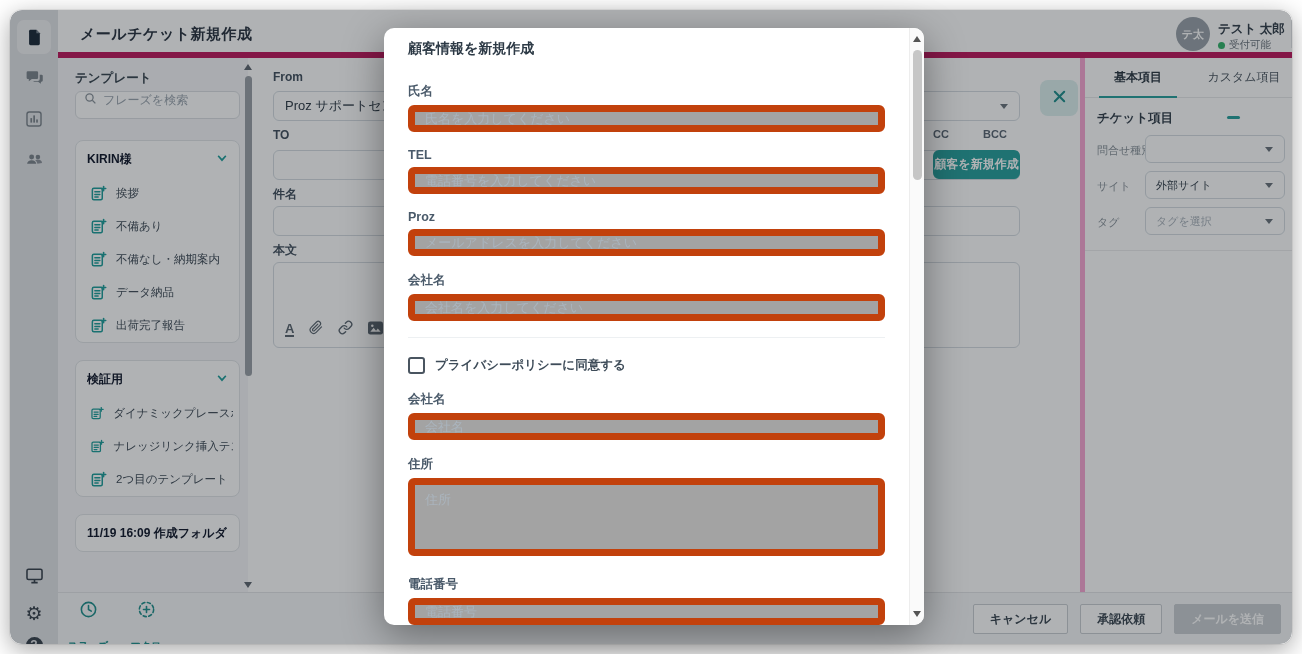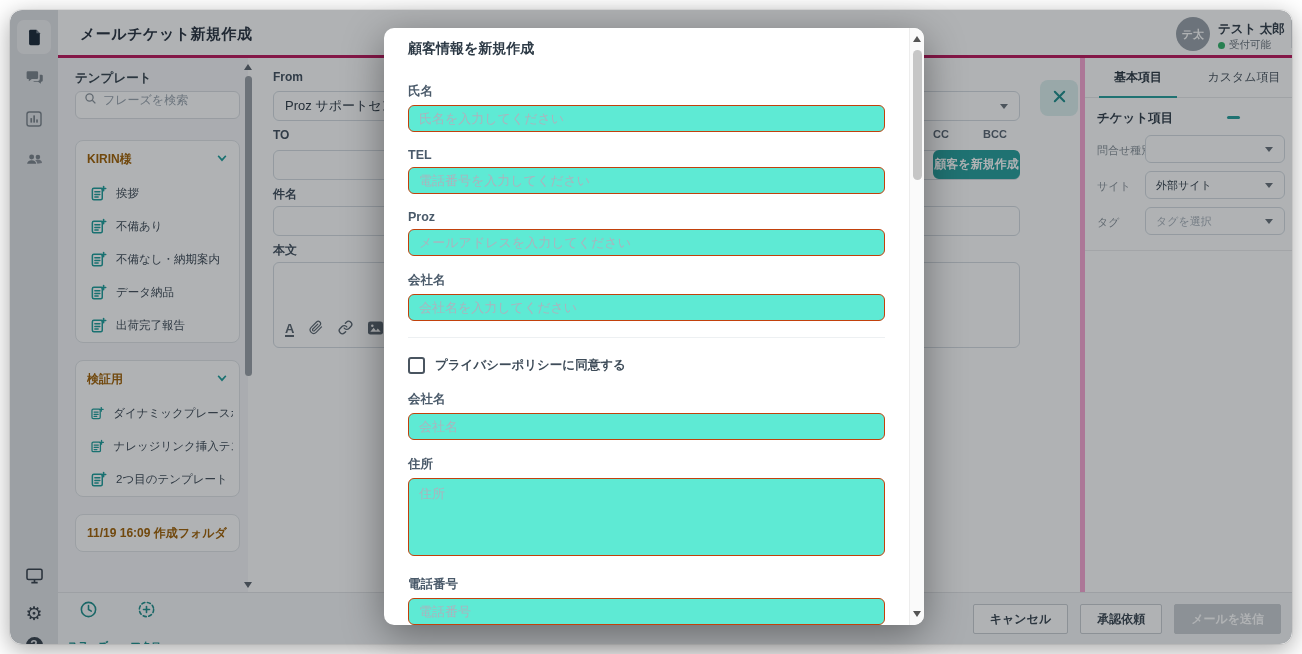--- a/index.html
+++ b/index.html
@@ -12,37 +12,37 @@
     box-shadow:0 6px 24px rgba(0,0,0,.35), 0 0 0 1px rgba(0,0,0,.06);
   }
 
   
   .rail { position:absolute; left:0; top:0; width:48px; height:634px; background:#e2e4e7; z-index:2; }
   .rail-btn { position:absolute; left:7px; width:34px; height:34px; border-radius:7px; display:flex; align-items:center; justify-content:center; }
   .rail-btn.active { background:#f1f2f4; }
   .rail svg { display:block; }
 
   
-  .header { position:absolute; left:48px; top:0; width:1234px; height:48px; background:#fff; border-bottom:3px solid #be185d; z-index:1; }
+  .header { position:absolute; left:48px; top:0; width:1234px; height:48px; background:#fff; border-bottom:6px solid #be185d; z-index:1; }
   .page-title { position:absolute; left:22px; top:15px; font-size:15px; font-weight:700; color:#2a3441; letter-spacing:.5px; }
   .avatar { position:absolute; left:1118px; top:7px; width:34px; height:34px; border-radius:50%; background:#9aa2aa; color:#fff; font-size:11px; font-weight:700; display:flex; align-items:center; justify-content:center; }
   .user-name { position:absolute; left:1160px; top:11px; font-size:12.5px; font-weight:700; color:#333f4b; }
   .user-status { position:absolute; left:1160px; top:28px; font-size:10.5px; color:#6b747d; display:flex; align-items:center; gap:4px; }
   .status-dot { width:7px; height:7px; border-radius:50%; background:#34b36b; display:inline-block; }
   .header-divider { position:absolute; left:1233px; top:10px; width:1px; height:28px; background:#e3e5e7; }
 
   
   .tpl-panel { position:absolute; left:48px; top:48px; width:190px; height:534px; background:#f6f7f9; overflow:hidden; }
   .tpl-label { position:absolute; left:17px; top:12px; font-size:12.5px; font-weight:700; color:#3a4651; }
   .tpl-search { position:absolute; left:17px; top:33px; width:165px; height:28px; background:#fff; border:1px solid #dcdfe3; border-radius:6px; display:flex; align-items:flex-start; padding:0 8px; gap:6px; }
   .tpl-search span { font-size:12px; color:#9aa4ae; white-space:nowrap; }
   .tpl-cards { position:absolute; left:17px; top:82px; width:165px; }
   .tpl-card { background:#fff; border:1px solid #e1e4e8; border-radius:8px; margin-bottom:17px; overflow:hidden; }
   .tpl-card-head { height:36px; display:flex; align-items:center; justify-content:space-between; padding:0 11px; }
-  .tpl-card-head .fname { font-size:12px; font-weight:700; color:#a16207; white-space:nowrap; overflow:hidden; }
+  .tpl-card-head .fname { font-size:12px; font-weight:700; color:#0f172a; white-space:nowrap; overflow:hidden; }
   .tpl-item { height:33px; display:flex; align-items:center; gap:9px; padding:0 6px 0 14px; }
   .tpl-item span { font-size:11.5px; color:#3f4b57; white-space:nowrap; overflow:hidden; }
 
   
   .tpl-scroll { position:absolute; left:234px; top:48px; width:9px; height:534px; z-index:1; }
   .arr-up, .arr-dn { position:absolute; left:0; width:0; height:0; border-left:4.5px solid transparent; border-right:4.5px solid transparent; }
   .arr-up { top:6px; border-bottom:6px solid #5f6770; }
   .arr-dn { bottom:4px; border-top:6px solid #5f6770; }
   .tpl-thumb { position:absolute; left:1px; top:18px; width:7px; height:300px; background:#9aa0a7; border-radius:4px; }
 
@@ -85,21 +85,21 @@
   
   .dim { position:absolute; inset:0; background:rgba(16,22,26,.33); border-radius:12px; z-index:40; }
 
   
   .modal { position:absolute; left:384px; top:28px; width:540px; height:597px; background:#fff; border-radius:10px; box-shadow:0 10px 40px rgba(0,0,0,.40); z-index:50; overflow:hidden; }
   .modal-content { position:absolute; left:0; top:0; right:15px; bottom:0; padding:12px 24px 20px 24px; overflow:hidden; }
   .modal-title { font-size:14px; font-weight:700; color:#2d3a46; margin-bottom:25px; }
   .mfield { margin-bottom:16px; }
   .mfield .mlabel { display:block; font-size:12.5px; font-weight:700; color:#4a5a6a; margin-bottom:5px; }
   .mfield input, .mfield textarea {
-    width:100%; border:1px solid #c2410c; border-radius:6px; background:#5eead4;
+    width:100%; border:7px solid #c2410c; border-radius:6px; background:#a3a3a3;
     font-family:inherit; font-size:13px; color:#2f3b47; outline:none;
   }
   .mfield input { height:27px; padding:0 10px; }
   .mfield textarea { height:78px; padding:6px 10px; resize:none; }
   .mfield input::placeholder, .mfield textarea::placeholder { color:#aab4bd; }
   .mdivider { height:1px; background:#edf0f2; margin:0 0 19px 0; }
   .mcheck-row { display:flex; align-items:center; gap:10px; margin-bottom:17px; }
   .mcheckbox { width:17px; height:17px; border:2px solid #4a5560; border-radius:3px; background:#fff; flex:0 0 auto; }
   .mcheck-label { font-size:12.5px; font-weight:700; color:#3e4c59; }
   

